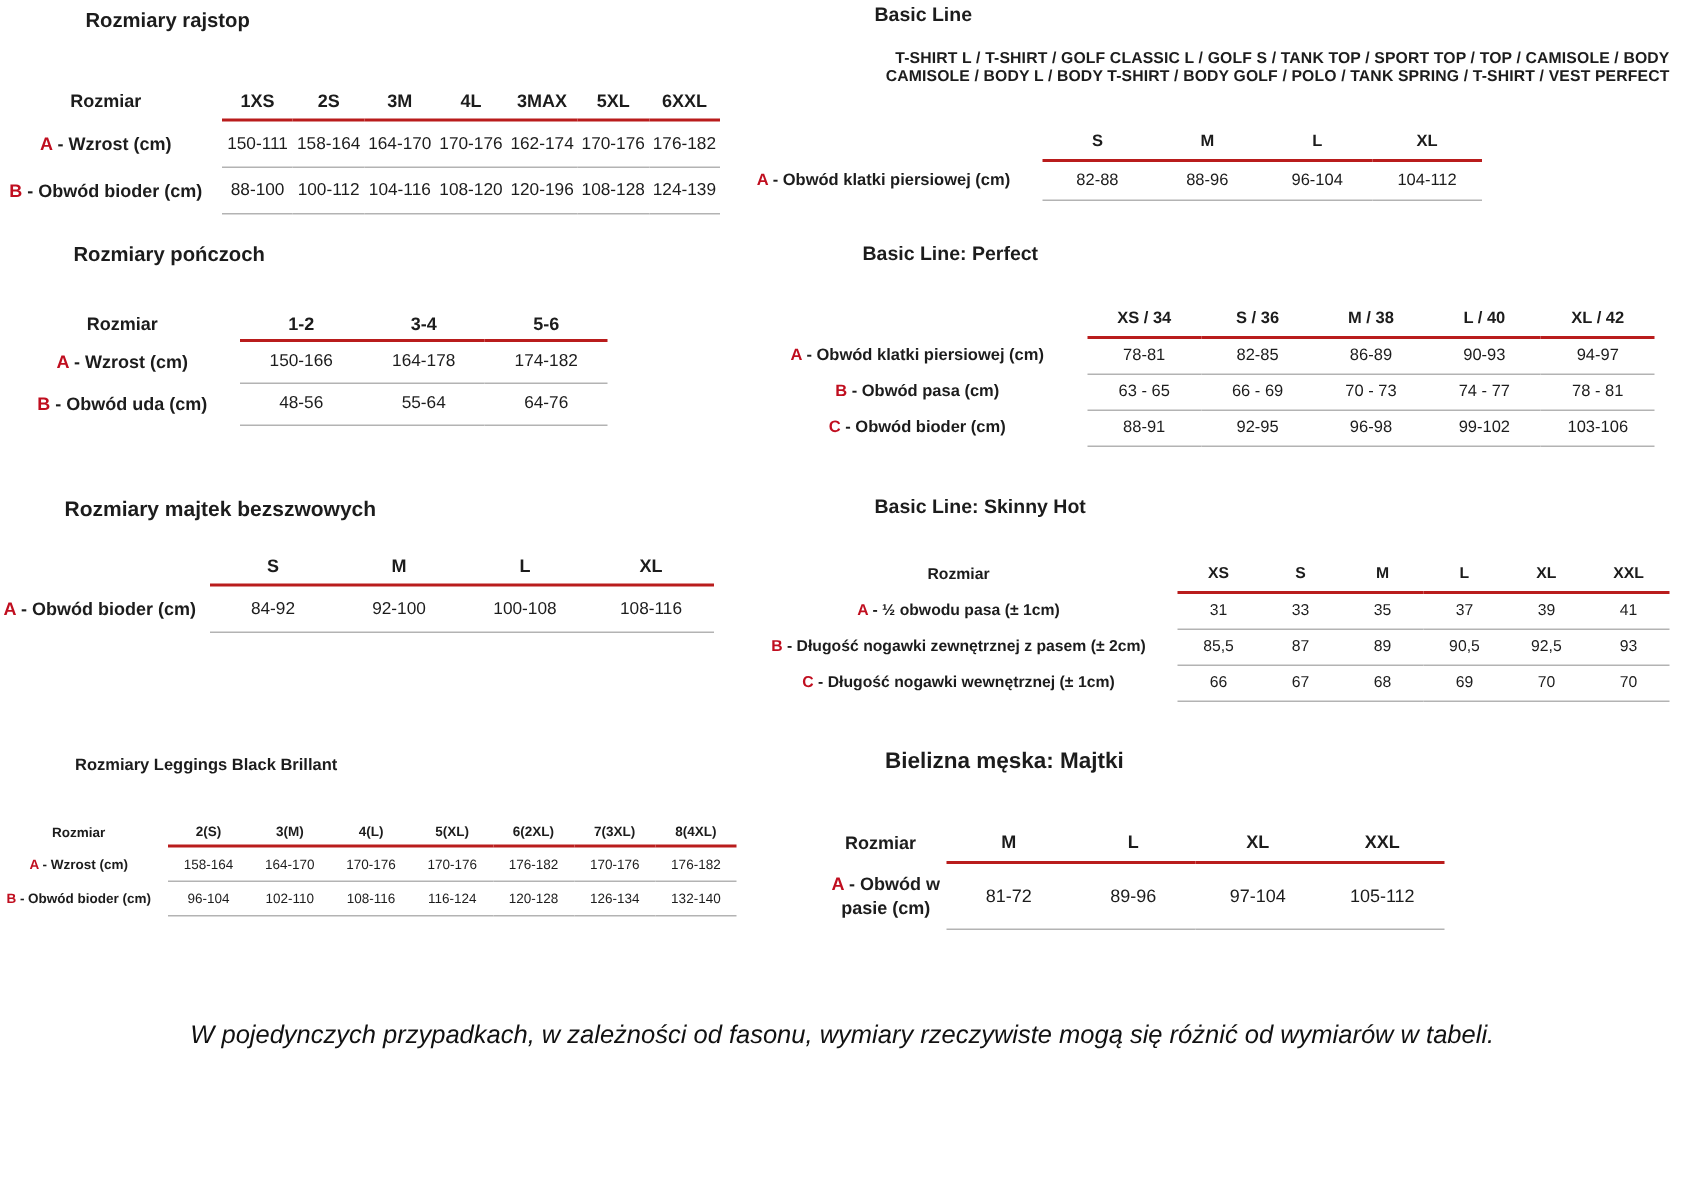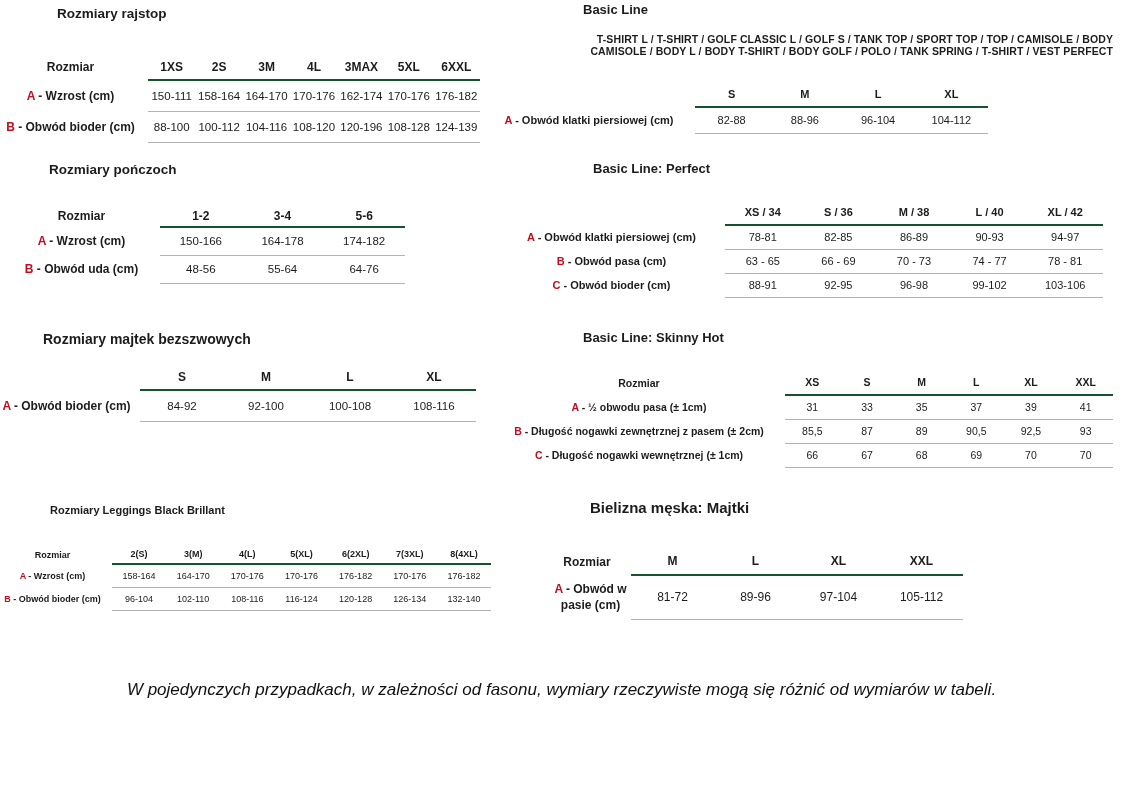--- a/index.html
+++ b/index.html
@@ -24,21 +24,21 @@
   .sizing-table{position:absolute;display:table;table-layout:fixed;border-collapse:collapse;}
   .trow{display:table-row;}
   .cell{display:table-cell;vertical-align:middle;}
   .label-cell{
     text-align:center;font-weight:bold;padding-right:7px;white-space:nowrap;
     width:var(--labelw);
   }
   .corner-cell{height:var(--headh);}
   .head-cell{
     text-align:center;font-weight:bold;height:var(--headh);
-    border-bottom:2px solid #14532d;
+    border-bottom:2px solid #b91c1c;
   }
   .val-cell{
     text-align:center;height:var(--rowh);
     border-bottom:1px solid #b3b3b3;
   }
   .row-label-cell{height:var(--rowh);}
   .letter{color:#c00e1f;}
   
   .t1{left:0;top:54px;width:480px;--labelw:148px;--headh:26px;--rowh:31px;font-size:11.5px;}
   .t1 .label-cell,.t1 .head-cell{font-size:12px;}
@@ -51,21 +51,21 @@
   .t6{left:505px;top:200px;width:598px;--labelw:220px;--headh:25px;--rowh:24px;font-size:11px;}
   .t7{left:500px;top:370px;width:613px;--labelw:285px;--headh:25px;--rowh:24px;font-size:10.5px;}
   .t8{left:550px;top:548px;width:413px;--labelw:81px;--headh:27px;--rowh:44px;font-size:12px;}
   .t8 .row-label-cell{text-align:center;white-space:normal;padding:0 2px;line-height:1.35;}
   
   .title-rajstop{left:17px;top:6px;font-size:13.5px;}
   .title-ponczoch{left:9px;top:162px;font-size:13.5px;}
   .title-majtek{left:3px;top:315px;font-size:14px;margin-top:16px;}
   .title-leggings{left:10px;top:504px;font-size:11px;}
   .title-basic{left:543px;top:2px;font-size:13px;}
-  .title-perfect{left:553px;top:161px;font-size:13px;}
+  .title-perfect{left:535px;top:161px;font-size:13px;}
   .title-skinny{left:543px;top:330px;font-size:13px;}
   .title-majtki{left:550px;top:499px;font-size:15px;}
 </style>
 </head>
 <body>
 
 <h2 class="sec-title title-rajstop">Rozmiary rajstop</h2>
 <div class="sizing-table t1">
     <div class="trow">
       <div class="cell label-cell corner-cell">Rozmiar</div>

